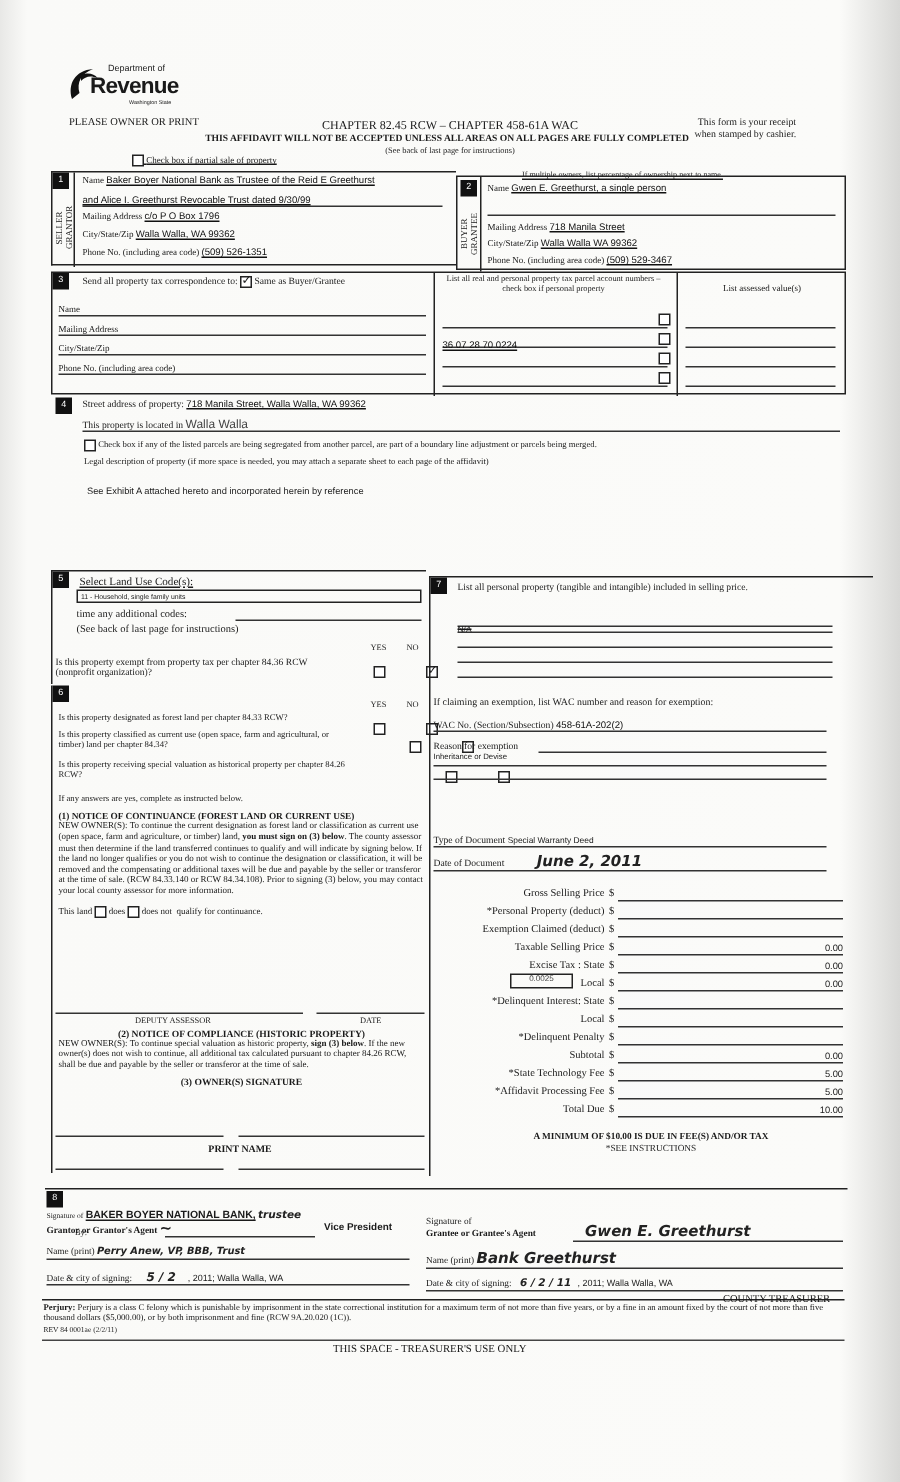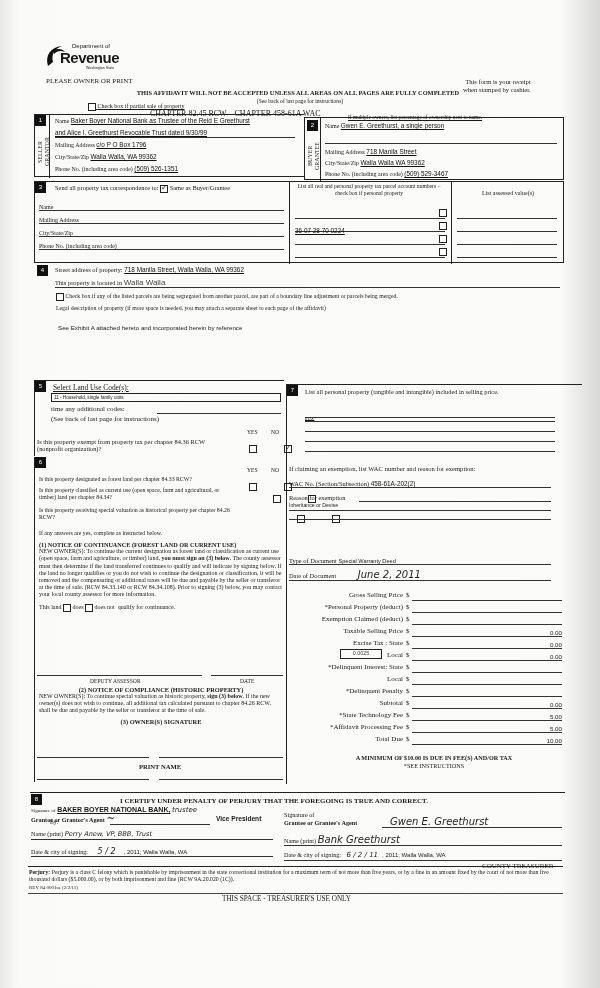--- a/index.html
+++ b/index.html
@@ -10,21 +10,21 @@
   .sans { font-family: "Liberation Sans", sans-serif; }
   .fill { font-family: "Liberation Sans", sans-serif; font-size: 6.4px; text-decoration: underline; color: #111; }
   .lbl { font-size: 7px; white-space: nowrap; }
   .tiny { font-size: 5.6px; }
   .uline { border-bottom: 0.8px solid #333; }
   .box { border: 1px solid #222; }
   .num { position: absolute; width: 11px; height: 11px; background: #111; color: #fff; font-size: 6px; text-align: center; line-height: 11px; font-family: "Liberation Sans", sans-serif; }
   .cb { display: inline-block; width: 8px; height: 8px; border: 1px solid #222; vertical-align: middle; background: #fff; position: relative; }
   .cb.checked::after { content: "\2713"; position: absolute; left: 0; top: -3px; font-size: 8px; font-family: "DejaVu Sans", sans-serif; }
   .vert { writing-mode: vertical-rl; transform: rotate(180deg); font-size: 6px; text-align: center; line-height: 7px; }
-  .hand { font-family: "DejaVu Sans", sans-serif; font-style: italic; color: #222; }
+  .hand { font-family: "DejaVu Sans", sans-serif; font-style: italic; color: #222; font-weight: bold; }
   .fee-row { position: absolute; left: 290px; width: 290px; height: 11px; font-size: 7px; }
   .fee-row .fl { position: absolute; right: 177px; white-space: nowrap; text-align: right; }
   .fee-row .dollar { position: absolute; left: 116px; }
   .fee-row .fv { position: absolute; left: 122px; width: 150px; border-bottom: 0.8px solid #333; height: 10px; text-align: right; font-family: "Liberation Sans", sans-serif; font-size: 6.2px; padding-top: 2px; }
   .ynq { position: absolute; font-size: 6.4px; line-height: 7px; }
 </style>
 </head>
 <body>
 
 <div class="page">
@@ -33,21 +33,21 @@
     <svg width="22" height="24" viewBox="0 0 22 24" style="position:absolute;left:0;top:4px;">
       <path d="M4 22 C1 12 6 3 18 2 C10 5 7 11 9 18 Z" fill="#111"></path>
       <path d="M10 6 C14 4 19 5 21 8 C16 6 13 7 10 10 Z" fill="#111"></path>
     </svg>
     <div class="abs sans" style="left:28px;top:3px;font-size:6px;">Department of</div>
     <div class="abs sans" style="left:16px;top:9px;font-size:15px;font-weight:bold;letter-spacing:-0.5px;">Revenue</div>
     <div class="abs sans" style="left:42px;top:26px;font-size:3.6px;">Washington State</div>
   </div>
   <div class="abs" style="left:46px;top:77px;font-size:7px;">PLEASE OWNER OR PRINT</div>
 
-  <div class="abs" style="left:150px;top:79px;width:300px;text-align:left;font-size:8px;margin-top:30px;">CHAPTER 82.45 RCW – CHAPTER 458-61A WAC</div>
+  <div class="abs" style="left:150px;top:79px;width:300px;text-align:center;font-size:8px;">CHAPTER 82.45 RCW – CHAPTER 458-61A WAC</div>
   <div class="abs" style="left:88px;top:89px;width:420px;text-align:center;font-size:6.4px;font-weight:bold;">THIS AFFIDAVIT WILL NOT BE ACCEPTED UNLESS ALL AREAS ON ALL PAGES ARE FULLY COMPLETED</div>
   <div class="abs" style="left:200px;top:98px;width:200px;text-align:center;font-size:5.6px;">(See back of last page for instructions)</div>
   <div class="abs" style="left:463px;top:78px;font-size:6.6px;line-height:8px;text-align:right;">
     <div>This form is your receipt</div>
     <div>when stamped by cashier.</div>
   </div>
   <div class="abs lbl" style="left:88px;top:103px;font-size:6px;text-decoration:underline;">
     <span class="cb"></span>
     <span>Check box if partial sale of property</span>
   </div>
@@ -258,21 +258,20 @@
         <span class="fl">Total Due</span>
         <span class="dollar">$</span>
         <span class="fv">10.00</span>
       </div>
   </div>
   <div class="abs" style="left:286px;top:754px;width:296px;text-align:center;font-size:6.2px;font-weight:bold;">A MINIMUM OF $10.00 IS DUE IN FEE(S) AND/OR TAX</div>
   <div class="abs" style="left:286px;top:762px;width:296px;text-align:center;font-size:6.2px;">*SEE INSTRUCTIONS</div>
 
   <div class="abs" style="left:30px;top:792px;width:535px;height:1px;background:#222;"></div>
   <div class="num" style="left:31px;top:794px;">8</div>
-  <div class="abs" style="left:120px;top:797px;font-size:7px;font-weight:bold;white-space:nowrap;">I CERTIFY UNDER PENALTY OF PERJURY THAT THE FOREGOING IS TRUE AND CORRECT.</div>
 
   <div class="abs lbl" style="left:31px;top:806px;font-size:6.2px;line-height:8px;">
     <div><span style="font-size:5px;">Signature of</span> <span class="sans" style="font-weight:bold;font-size:7px;text-decoration:underline;">BAKER BOYER NATIONAL BANK,</span> <span class="hand" style="font-size:7px;">trustee</span></div>
     <div><b>Grantor or Grantor's Agent</b> <span class="hand" style="font-size:10px;">~</span></div>
   </div>
   <div class="abs tiny" style="left:50px;top:819px;">By:</div>
   <div class="abs uline" style="left:110px;top:824px;width:100px;"></div>
   <div class="abs sans" style="left:216px;top:815px;font-size:6.6px;font-weight:bold;">Vice President</div>
   <div class="abs lbl uline" style="left:31px;top:830px;width:242px;font-size:6.2px;height:10px;"><span>Name (print)</span> <span class="hand" style="font-size:6.6px;">Perry Anew, VP, BBB, Trust</span></div>
   <div class="abs lbl uline" style="left:31px;top:847px;width:242px;font-size:6.2px;height:10px;"><span>Date &amp; city of signing:</span> <span class="hand" style="font-size:8px;margin:0 8px;">5 / 2</span><span class="sans" style="font-size:6px;">, 2011; Walla Walla, WA</span></div>

